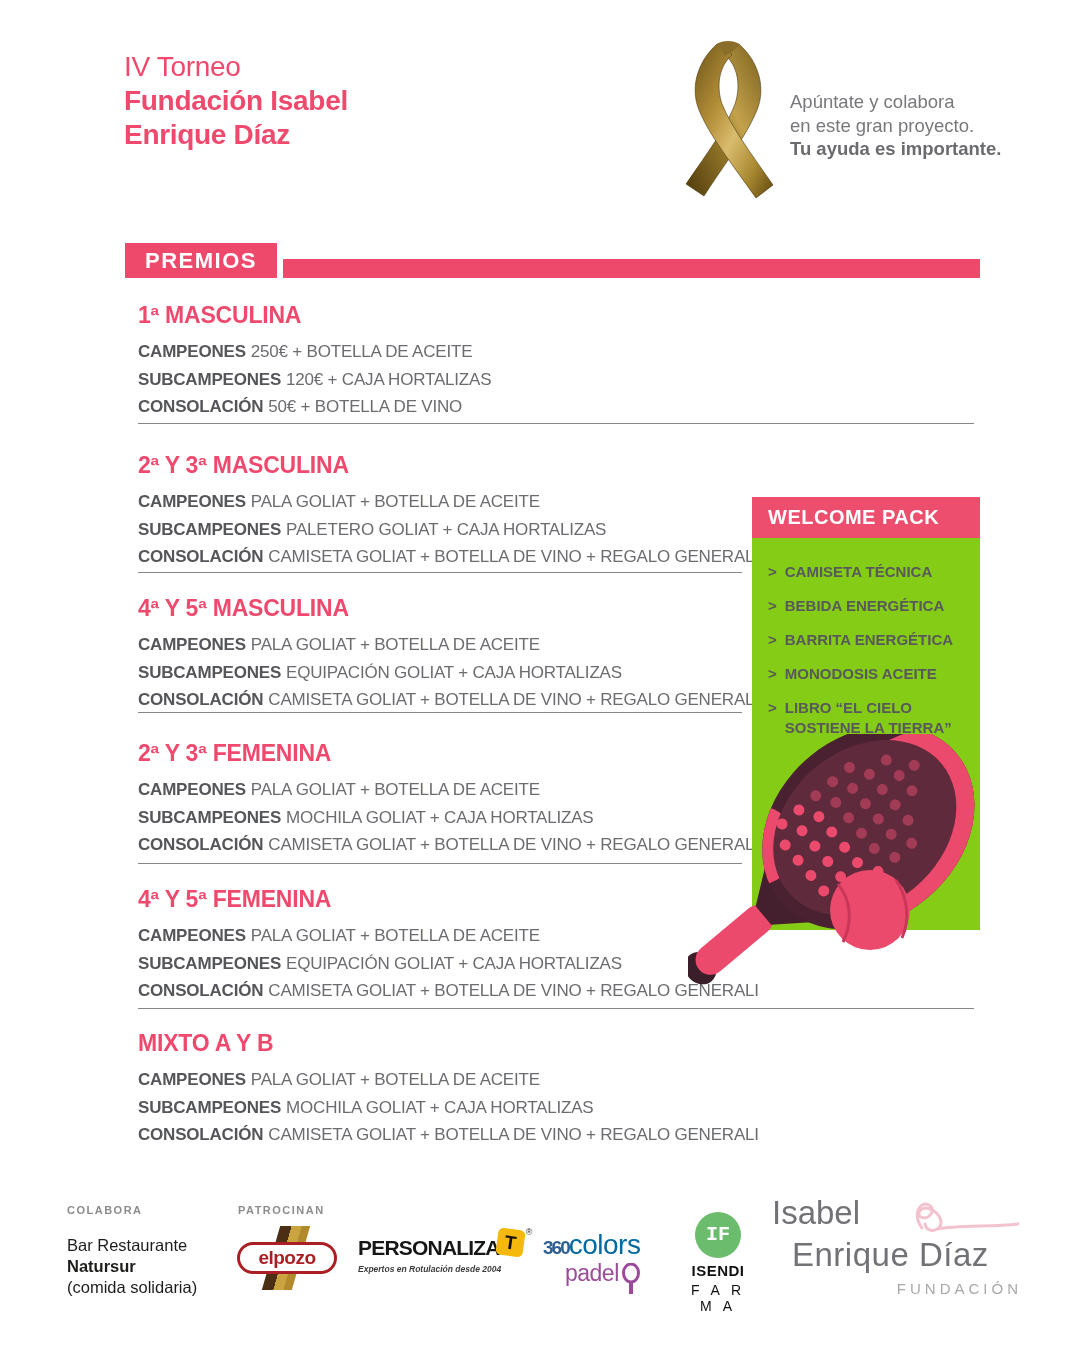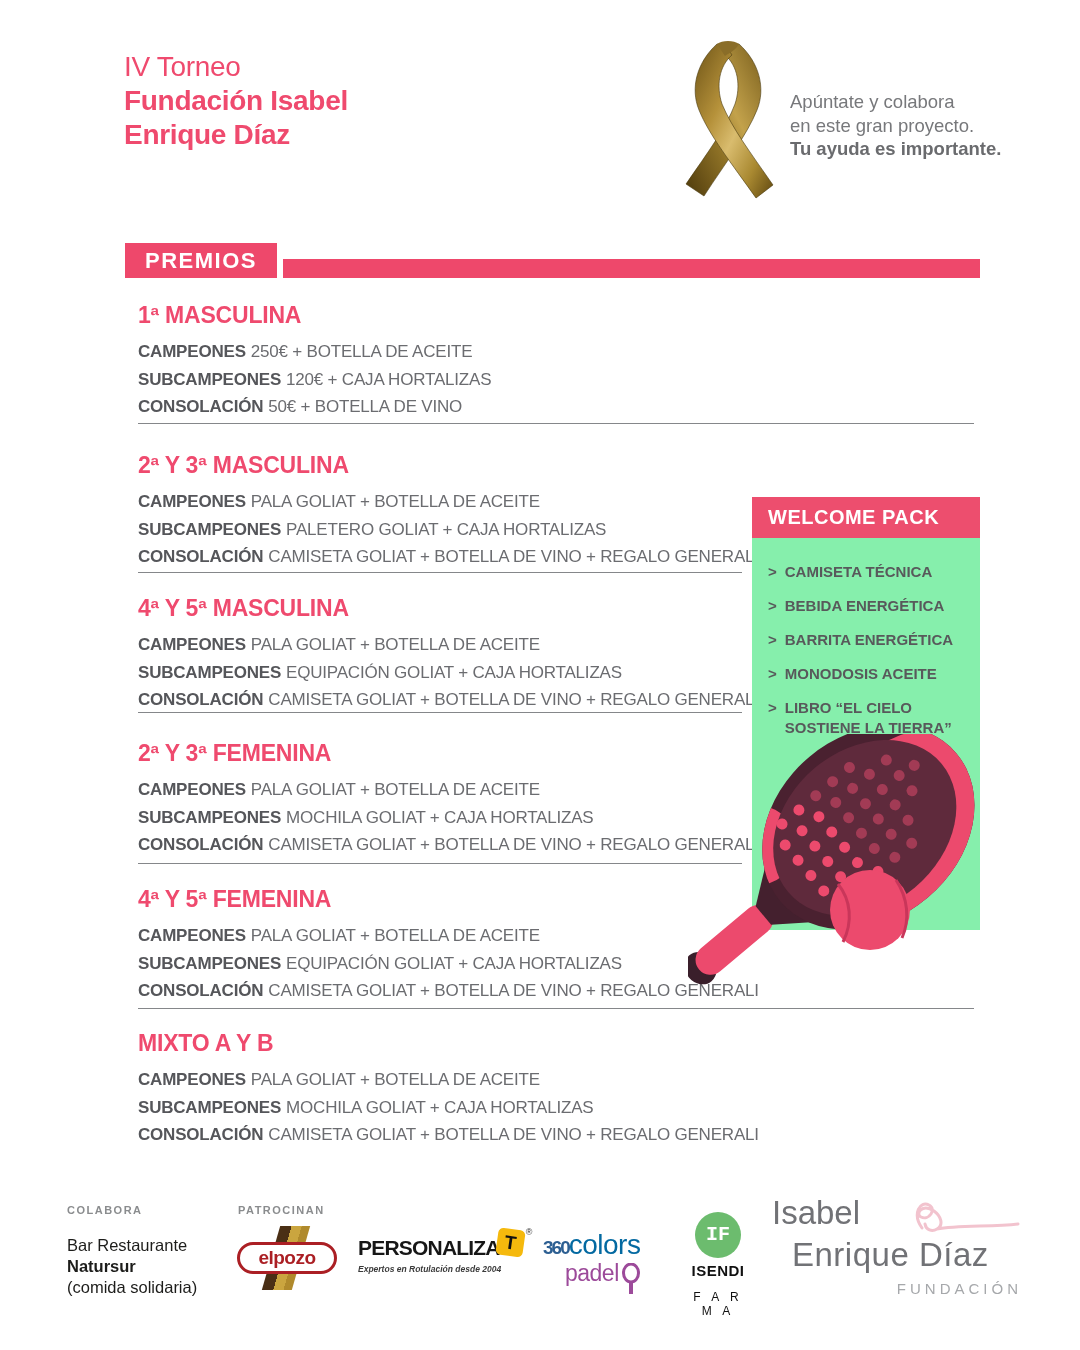--- a/index.html
+++ b/index.html
@@ -16,21 +16,21 @@
   .premios-box{position:absolute;left:125px;top:243px;height:35px;background:#ee486b;color:#fff;
                font-weight:700;font-size:22px;letter-spacing:1.5px;line-height:35px;padding:0 20px;}
   .premios-bar{position:absolute;left:283px;top:259px;width:697px;height:19px;background:#ee486b;}
   
   .section{position:absolute;left:138px;width:630px;}
   .section-title{color:#ef4a6e;font-weight:700;font-size:23px;letter-spacing:-0.2px;margin-bottom:9px;}
   .pline{font-size:17px;line-height:27.5px;color:#6b6c70;letter-spacing:-0.2px;white-space:nowrap;}
   .pline .lbl{font-weight:700;color:#55565a;margin-right:5px;}
   .divider{position:absolute;left:138px;height:0;border-top:1.5px solid #85878a;}
   
-  .wp-panel{position:absolute;left:752px;top:497px;width:228px;height:433px;background:#86efac;}
+  .wp-panel{position:absolute;left:752px;top:497px;width:228px;height:433px;background:#84cc16;}
   .wp-head{height:41px;background:#ed4e6e;color:#fff;font-weight:700;font-size:20px;line-height:41px;
            padding-left:16px;letter-spacing:0.5px;}
   .wp-list{padding:24px 12px 0 16px;}
   .wp-item{display:flex;margin-bottom:14px;color:#58595b;font-weight:700;font-size:15px;line-height:20px;}
   .wp-item .chev{margin-right:8px;}
   .wp-item .txt{max-width:175px;}
   
   .racket{position:absolute;left:688px;top:734px;}
   
   .foot-label{position:absolute;color:#8a8c8e;font-weight:700;font-size:11px;letter-spacing:1.5px;}
@@ -54,21 +54,21 @@
   .c360{position:absolute;left:543px;top:1233px;width:130px;line-height:24px;}
   .c360 .num{font-weight:700;font-size:19px;color:#2d5f92;letter-spacing:-2px;}
   .c360 .col{font-size:28px;color:#0369a1;letter-spacing:-0.5px;}
   .c360 .pad{font-size:23px;color:#9c4a9a;letter-spacing:-0.5px;}
   .c360 .row2{margin-left:22px;display:flex;align-items:flex-start;}
   
   .isendi{position:absolute;left:686px;top:1212px;width:64px;text-align:center;}
   .isendi .circ{width:46px;height:46px;border-radius:50%;background:#6cbc6e;color:#fff;font-weight:700;
                 font-size:20px;line-height:46px;margin:0 auto;font-family:Liberation Mono, monospace;}
   .isendi .nm{font-weight:800;font-size:15px;color:#111;letter-spacing:0.5px;margin-top:4px;}
-  .isendi .sub{font-size:12px;color:#111;letter-spacing:4px;margin-top:11px;}
+  .isendi .sub{font-size:14px;color:#111;letter-spacing:4px;margin-top:3px;}
   
   .fund{position:absolute;left:772px;top:1194px;width:250px;color:#717276;}
   .fund .l1{display:flex;align-items:flex-start;font-size:33px;justify-content:space-between;}
   .fund .l2{font-size:33px;margin-left:20px;margin-top:-2px;letter-spacing:0.5px;}
   .fund .l3{font-size:15px;letter-spacing:4px;color:#a6a8ab;text-align:right;margin-top:6px;}
 </style>
 </head>
 <body>
 
 <div class="poster">

